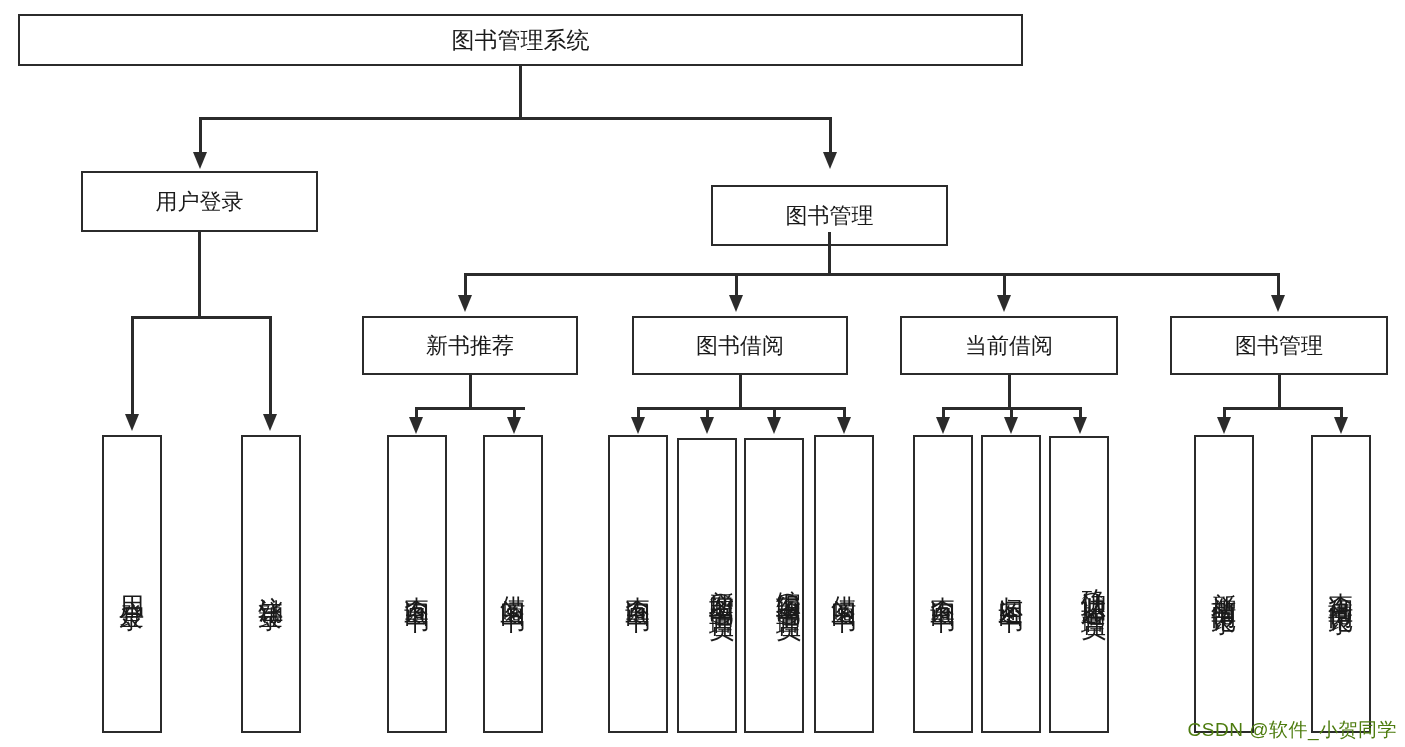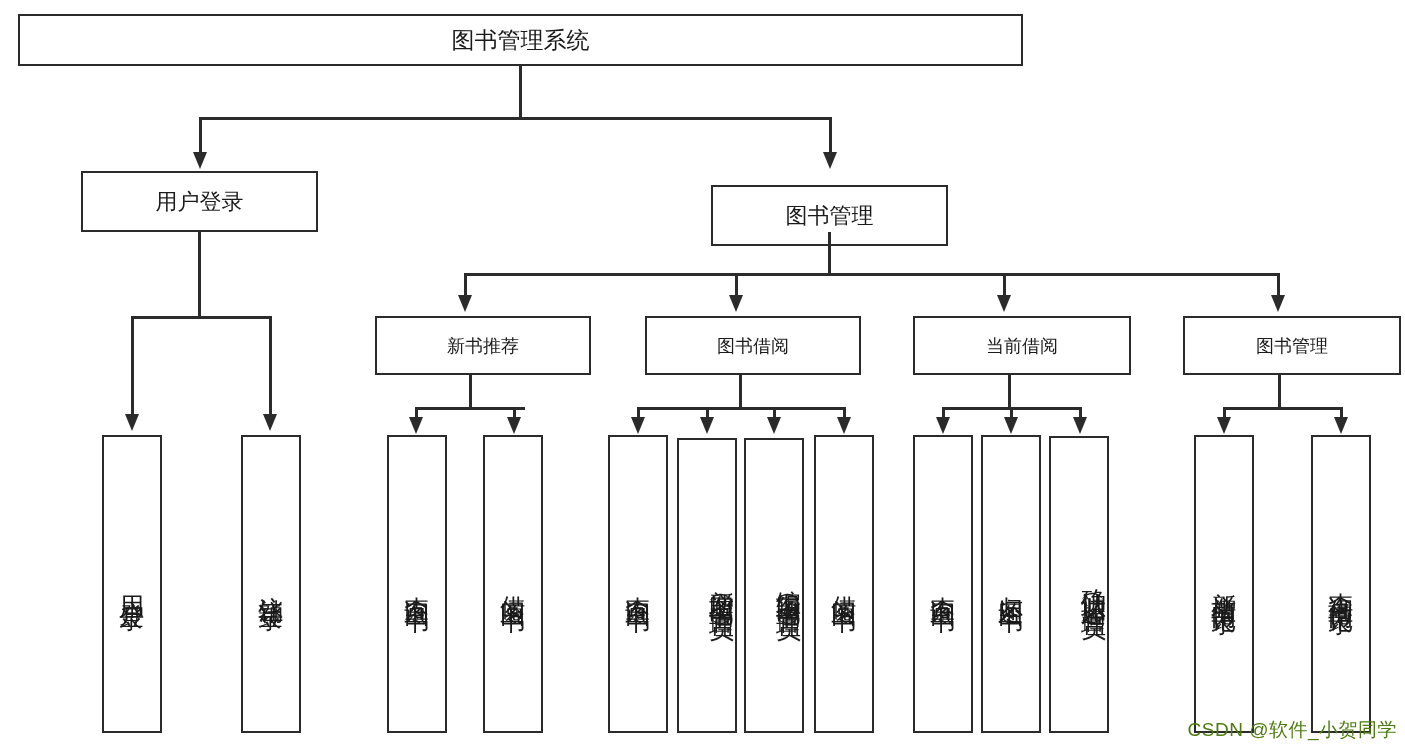--- a/index.html
+++ b/index.html
@@ -28,22 +28,21 @@
     justify-content: center;
     color: #1a1a1a;
   }
   .node.root {
     font-size: 23px;
   }
   .node.lvl2 {
     font-size: 22px;
   }
   .node.lvl3 {
-    font-size: 18px;
-    margin-left: 13px;
+    font-size: 22px;
   }
   
   .node.leaf {
     writing-mode: vertical-rl;
     text-orientation: upright;
     font-size: 25px;
     letter-spacing: 4px;
     line-height: 1.05;
     align-items: flex-start;
     justify-content: center;

